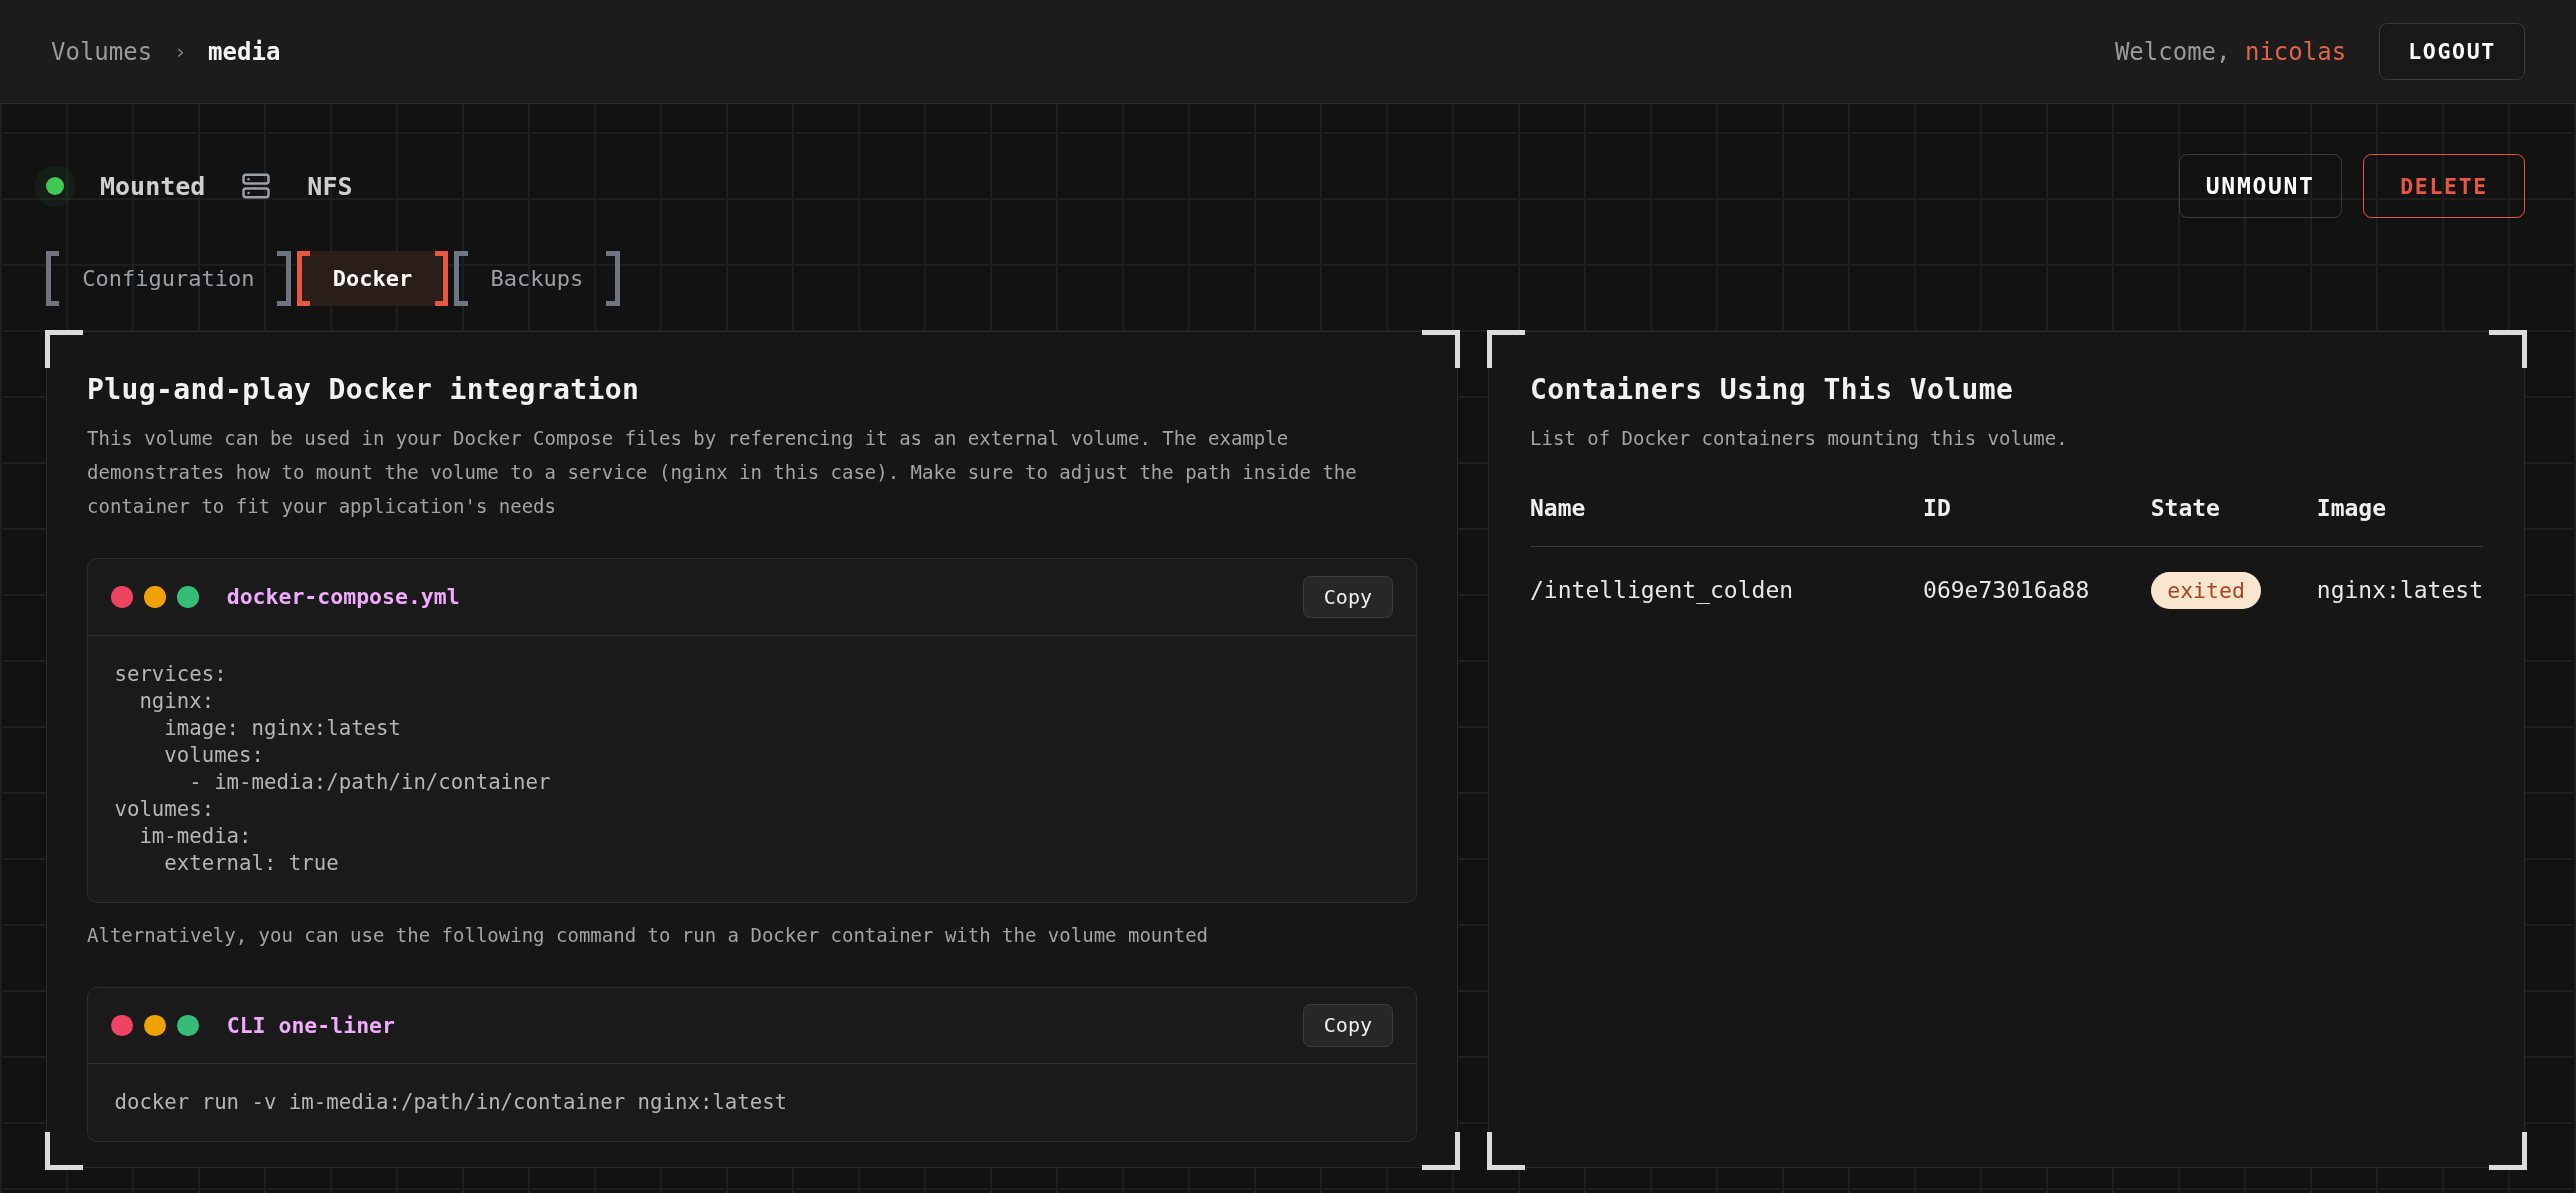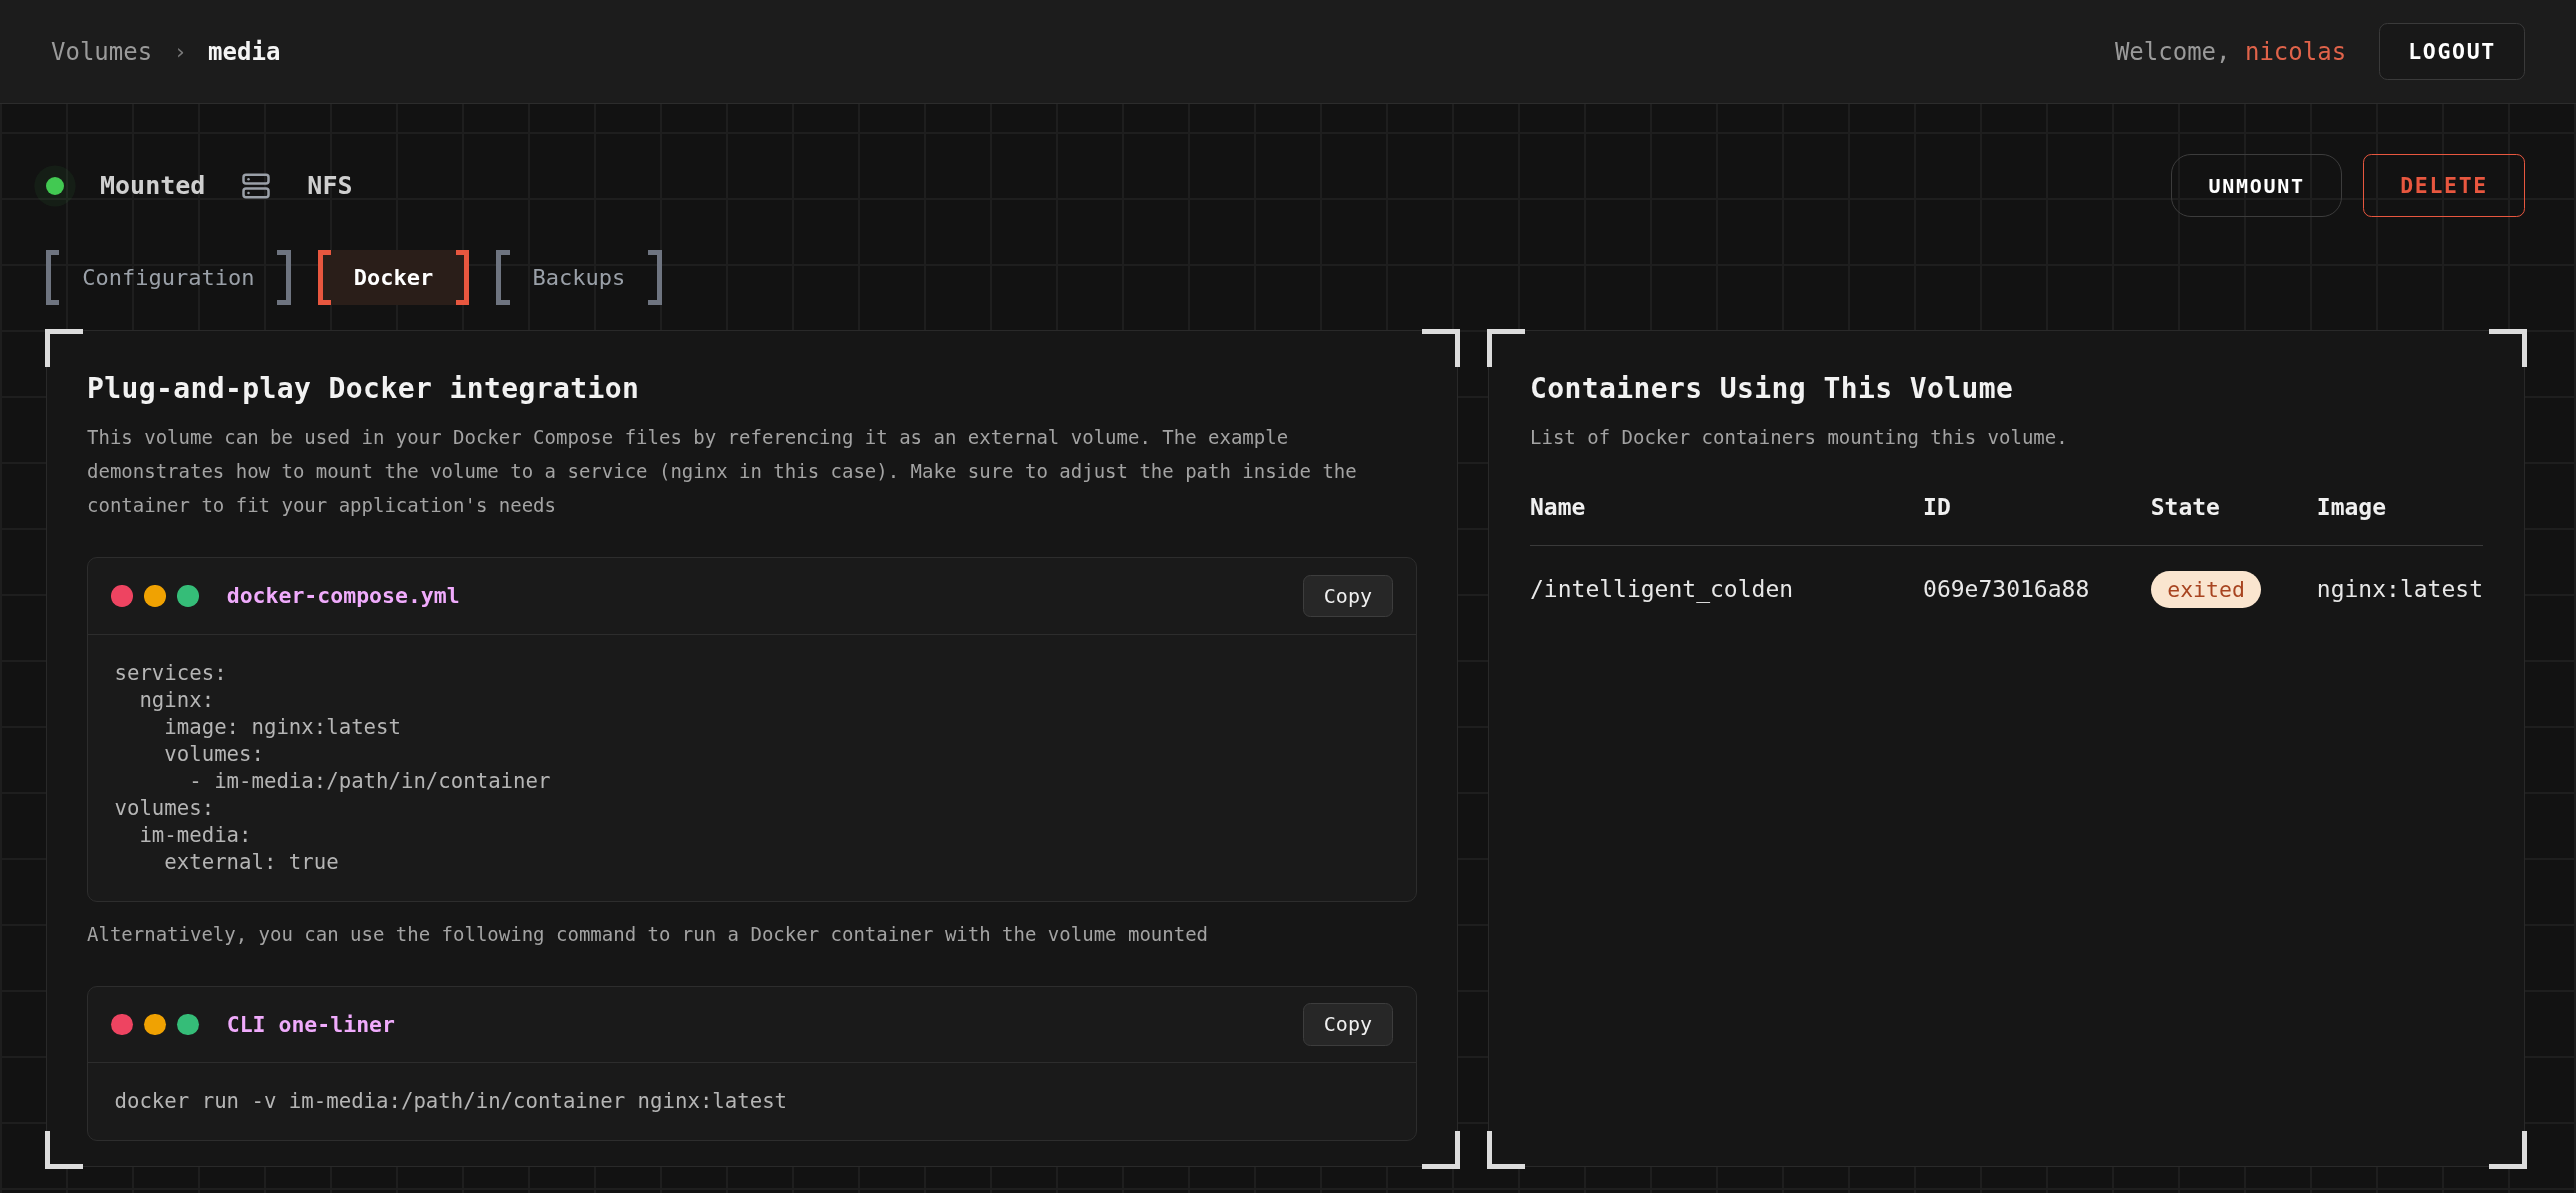--- a/index.html
+++ b/index.html
@@ -42,26 +42,26 @@
   }
   .status-item { display:flex; align-items:center; gap:36px; }
   .status-item + .status-item { margin-left:36px; }
   .dot {
     width:18px; height:18px; border-radius:50%; background:#42c952;
     box-shadow:0 0 0 11.6px rgba(66,201,82,0.07);
   }
   .status-label { font-size:25px; font-weight:bold; color:#cfcfcf; }
   .nfs-icon { width:30px; height:30px; color:#9aa0a8; }
   .status-actions { margin-left:auto; display:flex; gap:21.5px; }
-  .unmount-btn { font-size:20px; padding:18px 36px; background:transparent; border-color:#3c3c3c;border-radius:20px; }
+  .unmount-btn { font-size:23px; padding:18px 26px; background:transparent; border-color:#3c3c3c; }
   .delete-btn  { font-size:21.5px; padding:18px 36px; background:transparent;
                  border-color:#e8573f; color:#e8573f; }
 
   
-  .tabs { margin-top:33px; display:flex; gap:27px; }
+  .tabs { margin-top:33px; display:flex; gap:6px; }
   .tab { display:flex; align-items:stretch; height:55px; cursor:pointer; }
   .tab .bracket { width:13.2px; }
   .tab .bracket.left  { border:5px solid #6e7480; border-right:none; }
   .tab .bracket.right { border:5px solid #6e7480; border-left:none; }
   .tab .tab-label {
     display:flex; align-items:center; padding:0 23px;
     font-size:22px; color:#9aa0a8;
   }
   .tab.active .bracket.left,
   .tab.active .bracket.right { border-color:#e8573f; }

